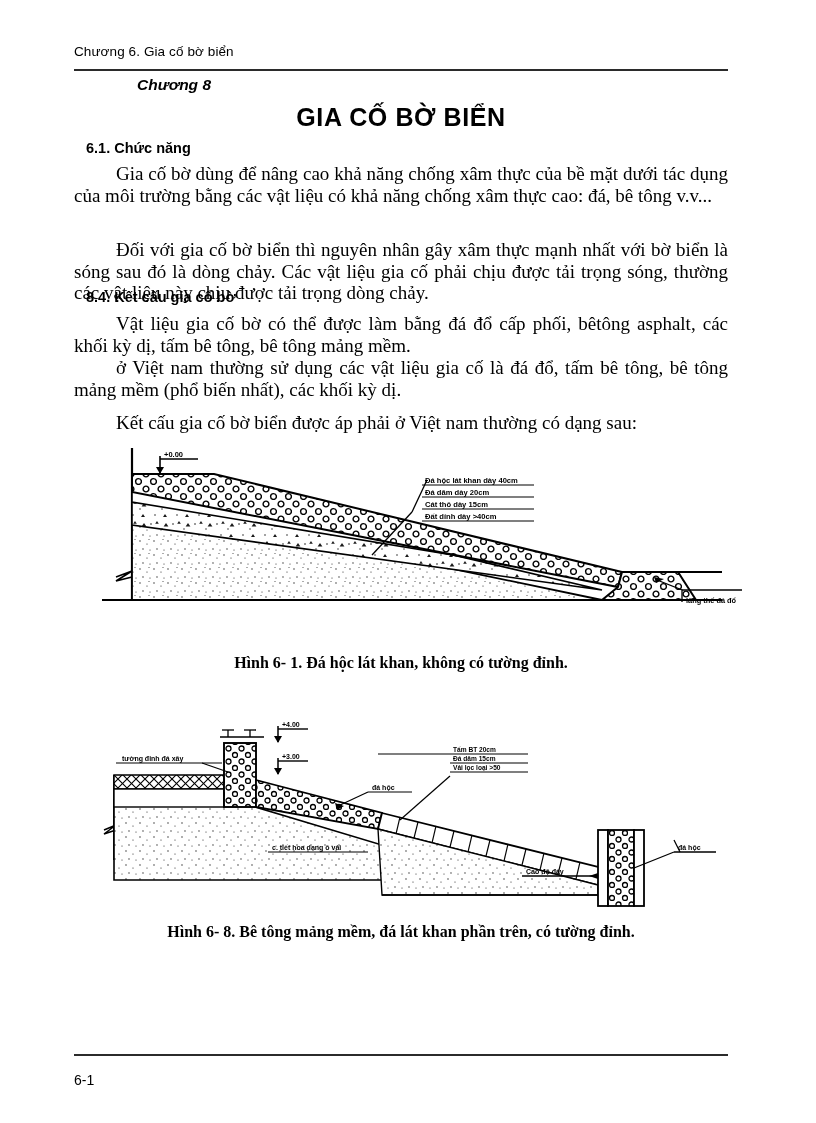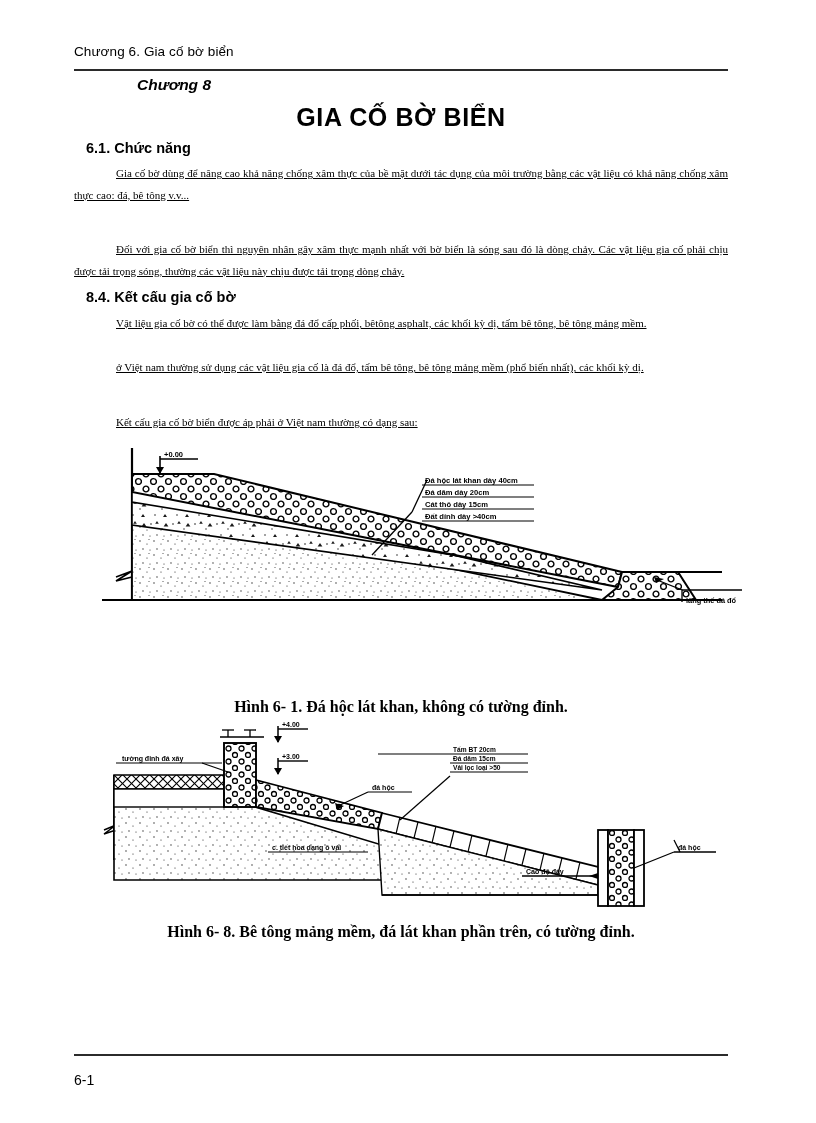--- a/index.html
+++ b/index.html
@@ -72,44 +72,43 @@
   }
   #sec61 { top: 140px; }
   #sec62 { top: 289px; }
 
   
   .para {
     position: absolute;
     left: 74px;
     width: 654px;
     font-family: "Liberation Serif", serif;
-    font-size: 11px;
+    font-size: 19px;
     line-height: 21.5px;
     text-align: justify;
     text-indent: 42px;
     text-justify: inter-word;
-    text-decoration: underline;
   }
   #p1 { top: 163px; }
   #p2 { top: 213px; margin-top: 26px; }
   #p3 { top: 313px; }
   #p4 { top: 357px; }
   #p5 { top: 412px; }
 
   
   .fig-caption {
     position: absolute;
     left: 74px;
     width: 654px;
     text-align: center;
     font-family: "Liberation Serif", serif;
     font-weight: bold;
     font-size: 16px;
   }
-  #cap1 { top: 654px; margin-top: 44px; }
+  #cap1 { top: 654px; }
   #cap2 { top: 923px; }
 
   
   .figure {
     position: absolute;
   }
   #fig1 { left: 82px; top: 440px; width: 660px; height: 205px; }
   #fig2 { left: 82px; top: 680px; width: 660px; height: 235px; }
   .figure svg { display: block; }
 

